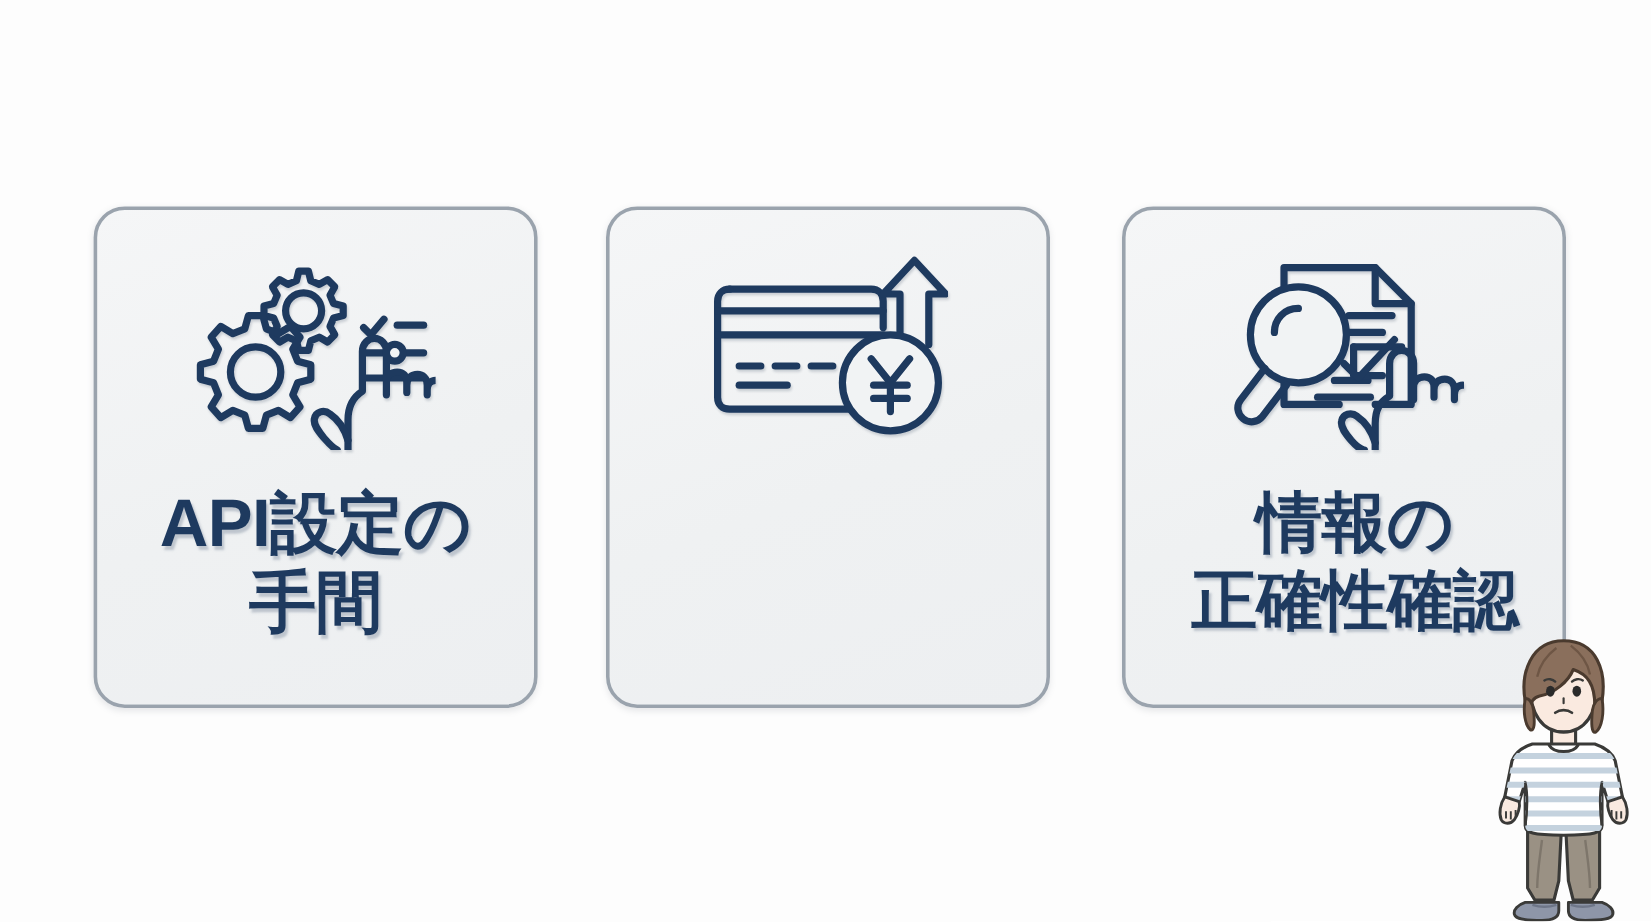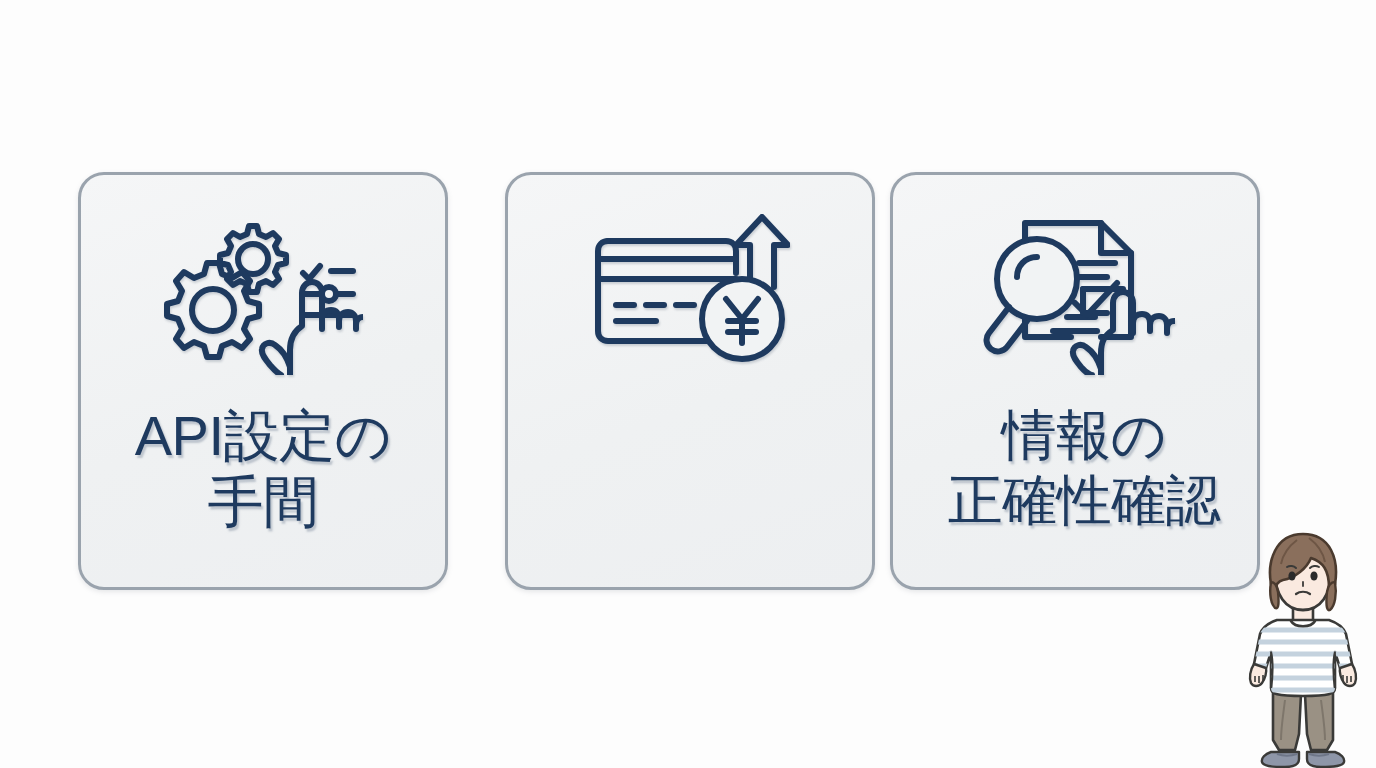--- a/index.html
+++ b/index.html
@@ -28,21 +28,21 @@
     width: 370px;
     height: 418px;
     box-sizing: border-box;
     border: 3px solid #9AA3AD;
     border-radius: 26px;
     background: linear-gradient(160deg, #F5F6F7 0%, #EFF1F2 55%, #EDEFF1 100%);
     box-shadow: 0 2px 5px rgba(120,130,140,0.18);
   }
   #card-1 { left: 78px; }
   #card-2 { left: 505px; }
-  #card-3 { left: 890px; }
+  #card-3 { left: 935px; }
 
   .card-icon {
     position: absolute;
     left: 0;
     top: 26px;
     width: 100%;
     height: 180px;
     display: flex;
     align-items: center;
     justify-content: center;
@@ -52,21 +52,21 @@
     filter: drop-shadow(1px 2px 1px rgba(150,160,170,0.45));
   }
 
   .card-label {
     position: absolute;
     left: -12px;
     right: -12px;
     top: 228px;
     text-align: center;
     color: #1E3A5F;
-    font-weight: 400;
+    font-weight: 700;
     font-size: 56px;
     line-height: 1.18;
     letter-spacing: -0.5px;
     text-shadow: 2px 3px 2px rgba(150,160,175,0.55);
     white-space: pre-line;
   }
   #card-3 .card-label {
     font-size: 55px;
     left: -4px;
     right: -22px;

